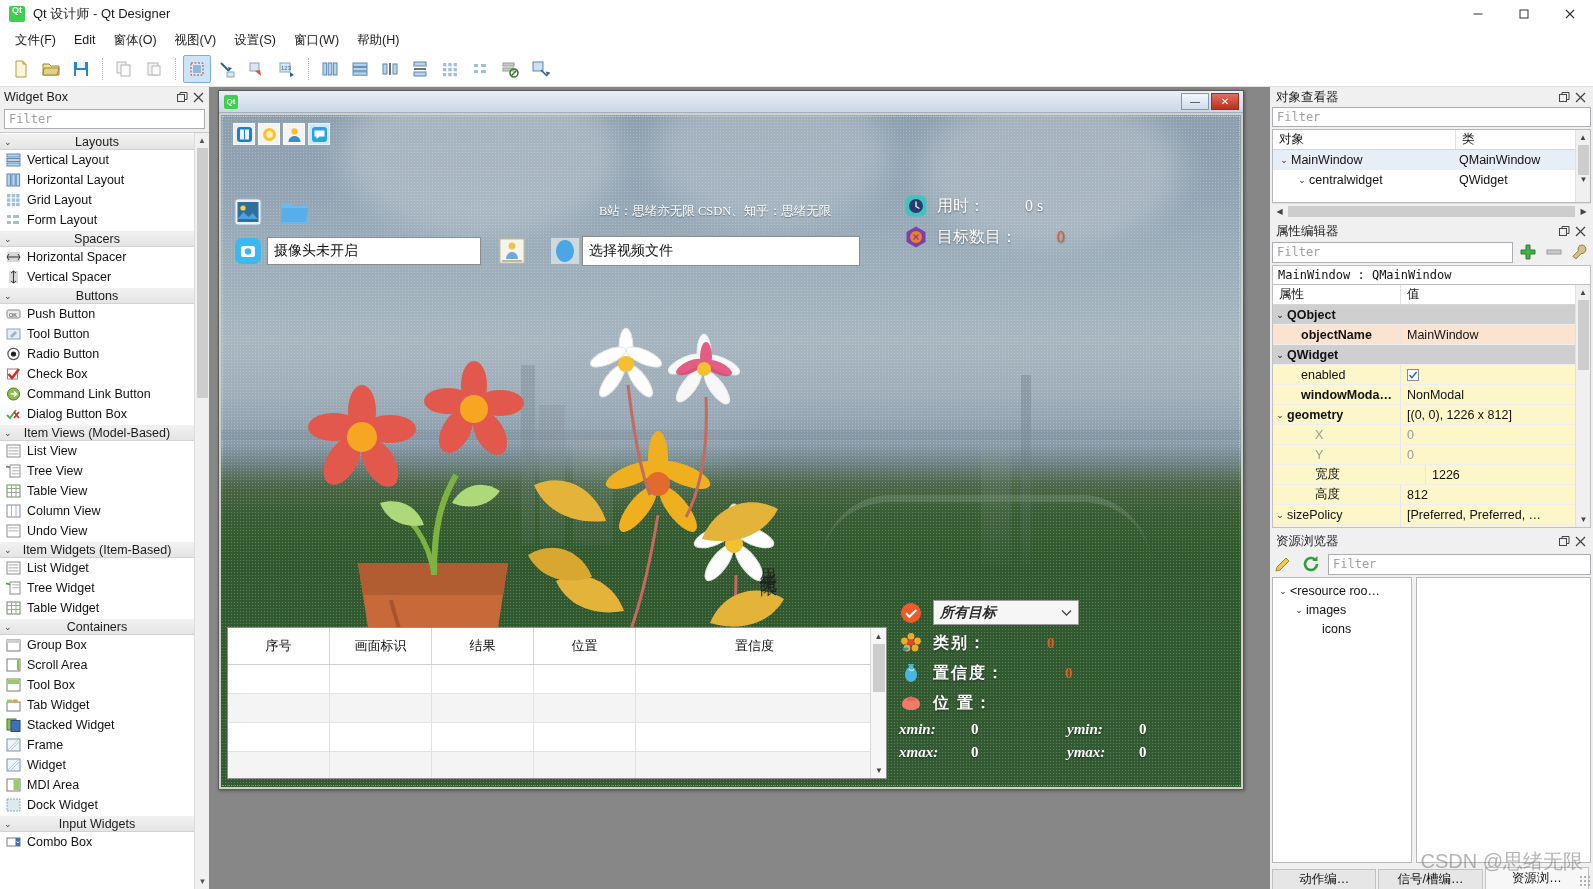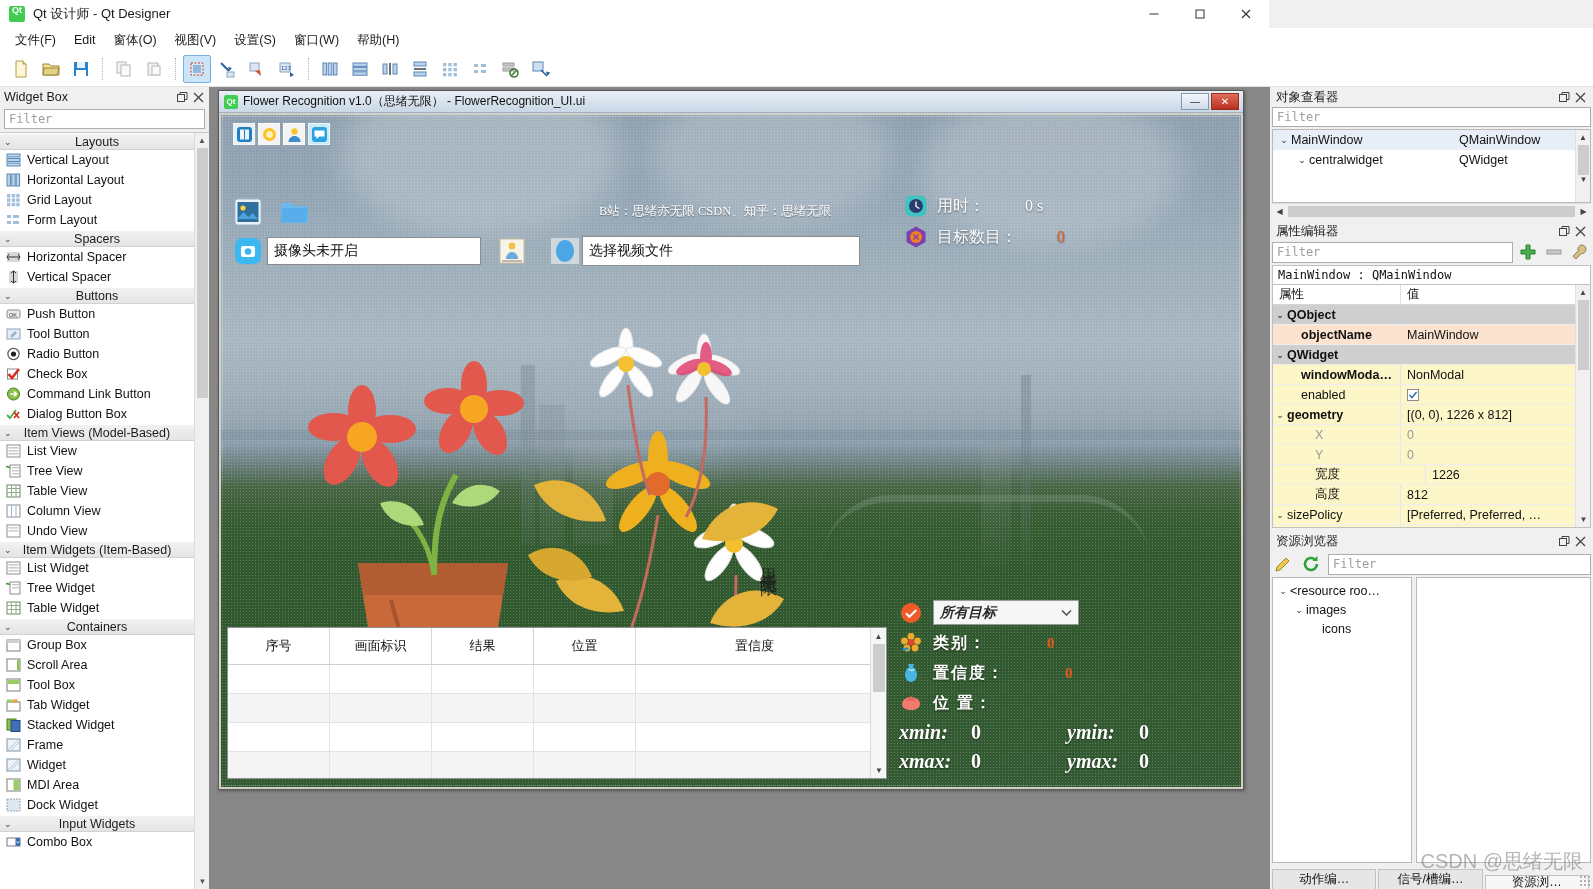--- a/index.html
+++ b/index.html
@@ -10,21 +10,21 @@
     font-family: "Liberation Sans", "DejaVu Sans", sans-serif;
     font-size: 12px;
     background: #ffffff;
     color: #111;
     -webkit-font-smoothing: none;
   }
   #app { position: relative; width: 1593px; height: 889px; background: #f0f0f0; }
 
   
   .win-titlebar {
-    position: absolute; left: 0; top: 0; width: 1269px; height: 28px;
+    position: absolute; left: 0; top: 0; width: 1593px; height: 28px;
     background: #ffffff; display: flex; align-items: center;
   }
   .win-icon {
     width: 16px; height: 16px; margin-left: 9px; margin-right: 8px;
     background: #41cd52; border-radius: 2px; position: relative;
     display: inline-block;
   }
   .win-icon::after {
     content: "Qt"; position: absolute; left: 0; top: -1px; width: 16px;
     text-align: center; font-size: 9px; color: #fff; font-weight: bold;
@@ -234,21 +234,21 @@
     font-family: "Liberation Serif","DejaVu Serif",serif;
   }
   .combo .cv { flex: 1; }
   .det-lbl { font-size: 16px; color: #fff; font-family: "Liberation Serif","DejaVu Serif",serif;
     text-shadow: 0 1px 2px rgba(0,0,0,.5); letter-spacing: 2px; }
   .det-val { font-size: 15px; color: #e8591f; margin-left: 60px;
     font-family: "Liberation Serif","DejaVu Serif",serif; }
   .coord-grid { display: flex; flex-wrap: wrap; margin-top: 2px; }
   .coord {
     width: 168px; display: flex; align-items: center; margin-bottom: 6px;
-    font-size: 20px; color: #fff; font-style: italic;
+    font-size: 15px; color: #fff; font-style: italic;
     font-family: "Liberation Serif","DejaVu Serif",serif;
     text-shadow: 0 1px 2px rgba(0,0,0,.5);
   }
   .coord .k { width: 56px; }
   .coord .v { margin-left: 16px; font-style: normal; }
 
   
   .flower-art { position: absolute; left: 85px; top: 210px; width: 560px; height: 400px; }
 
   
@@ -309,21 +309,21 @@
   .res-view { flex: 1; background: #fff; border: 1px solid #b9b9b9; }
   .res-tree .r { display: flex; align-items: center; height: 19px; font-size: 12.5px; }
   .res-tree .chev { width: 14px; text-align:center; font-size: 9px; color: #333; }
 
   .bot-tabs { display: flex; height: 22px; margin-top: 4px; align-items: flex-end; }
   .bot-tab {
     flex: 1; height: 20px; display: flex; align-items: center; justify-content: center;
     font-size: 12.5px; color: #111; background: #e6e6e6; border: 1px solid #c2c2c2;
     border-bottom: none; margin-right: 2px; white-space: nowrap;
   }
-  .bot-tab.active { background: #f7f7f7; height: 14px; }
+  .bot-tab.active { background: #f7f7f7; height: 22px; }
 
   .csdn-wm {
     position: absolute; right: 10px; bottom: 14px;
     font-size: 20px; color: rgba(120,120,120,.55); white-space: nowrap;
     font-family: "Liberation Sans", sans-serif;
   }
   .resize-grip { position: absolute; right: 2px; bottom: 2px; width: 12px; height: 12px;
     background-image: radial-gradient(#b0b0b0 1px, transparent 1.2px);
     background-size: 4px 4px; }
 </style>
@@ -858,21 +858,20 @@
         <div class="arrow" style="position:absolute;bottom:0;width:15px;">▼</div>
       </div>
     </div>
   </div>
 
   <div class="mdi">
     <div class="form-window">
 
       <div class="form-tb">
         <span class="qt"></span>
-        <span class="tt">Flower Recognition v1.0（思绪无限） - FlowerRecognition_UI.ui</span>
         <div class="wbtns">
           <div class="wb2">—</div>
           <div class="wb2 close">✕</div>
         </div>
       </div>
 
       <div class="form-canvas">
 
         <div class="sky-blob" style="left:120px;top:-40px;width:280px;height:160px;background:#c6cfd6;"></div>
         <div class="sky-blob" style="left:430px;top:-30px;width:240px;height:140px;background:#bfc9d2;"></div>
@@ -1234,20 +1233,24 @@
           <svg width="11" height="11" viewBox="0 0 11 11">
               <line x1="1" y1="1" x2="10" y2="10" stroke="#444" stroke-width="1.2"></line>
               <line x1="10" y1="1" x2="1" y2="10" stroke="#444" stroke-width="1.2"></line>
             </svg>
         </span>
       </div>
       <div class="filter-box" style="margin:0 0 2px 0;">
         <span>Filter</span>
       </div>
       <div class="tree-box" style="height:74px;">
+        <div class="tree-head">
+          <div class="c" style="width:183px;">对象</div>
+          <div class="c" style="flex:1;">类</div>
+        </div>
         <div id="oi-rows">
             <div class="tree-row sel">
               <span style="width: 4px;"></span>
               <span class="chev">⌄</span>
               <span style="width: 168px; overflow: hidden; white-space: nowrap;">MainWindow</span>
               <span>QMainWindow</span>
             </div>
             <div class="tree-row">
               <span style="width: 22px;"></span>
               <span class="chev">⌄</span>
@@ -1338,38 +1341,38 @@
                 <span>QWidget</span>
               </div>
               <div class="v">
                 <span></span>
               </div>
             </div>
             <div class="pt-row y">
               <div class="k" style="width: 128px;">
                 <span class="chev"></span>
                 <span style="display: inline-block; width: 14px;"></span>
-                <span class="bold">windowModa…</span>
-              </div>
-              <div class="v">
-                <span>NonModal</span>
-              </div>
-            </div>
-            <div class="pt-row y">
-              <div class="k" style="width: 128px;">
-                <span class="chev"></span>
-                <span style="display: inline-block; width: 14px;"></span>
                 <span>enabled</span>
               </div>
               <div class="v">
                 <span style="display: inline-block; width: 12px; height: 12px; border: 1px solid rgb(139, 139, 139); background: rgb(255, 255, 255); position: relative;">
                   <svg width="10" height="10" viewBox="0 0 10 10" style="position:absolute;left:0;top:0">
                     <path d="M1.5 5l2.4 2.7L8.6 2" stroke="#1b5fa8" stroke-width="1.3" fill="none"></path>
                   </svg>
                 </span>
+              </div>
+            </div>
+            <div class="pt-row y">
+              <div class="k" style="width: 128px;">
+                <span class="chev"></span>
+                <span style="display: inline-block; width: 14px;"></span>
+                <span class="bold">windowModa…</span>
+              </div>
+              <div class="v">
+                <span>NonModal</span>
               </div>
             </div>
             <div class="pt-row y">
               <div class="k" style="width: 128px;">
                 <span class="chev">⌄</span>
                 <span style="display: inline-block; width: 0px;"></span>
                 <span class="bold">geometry</span>
               </div>
               <div class="v">
                 <span>[(0, 0), 1226 x 812]</span>

